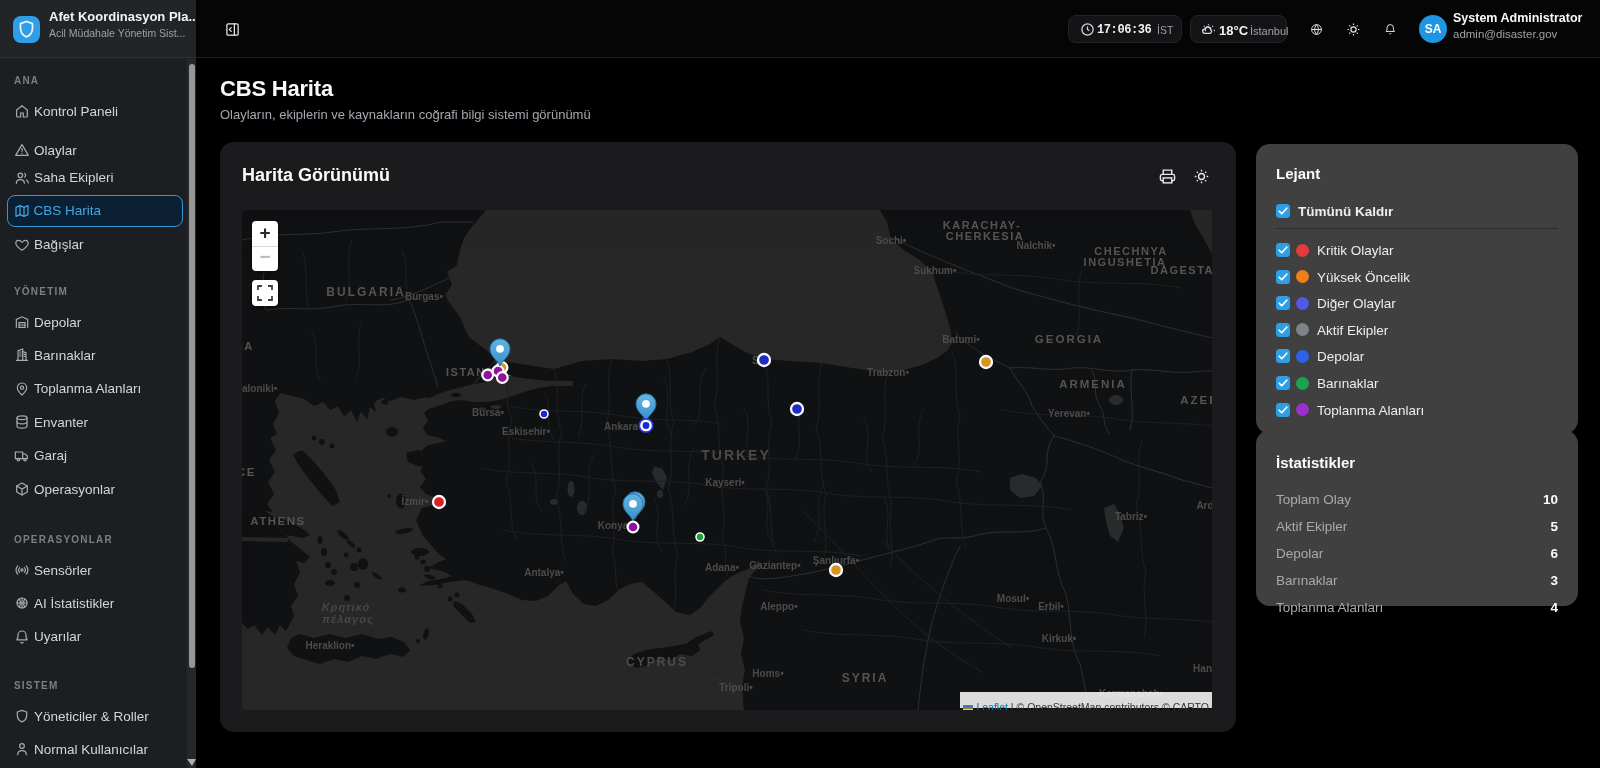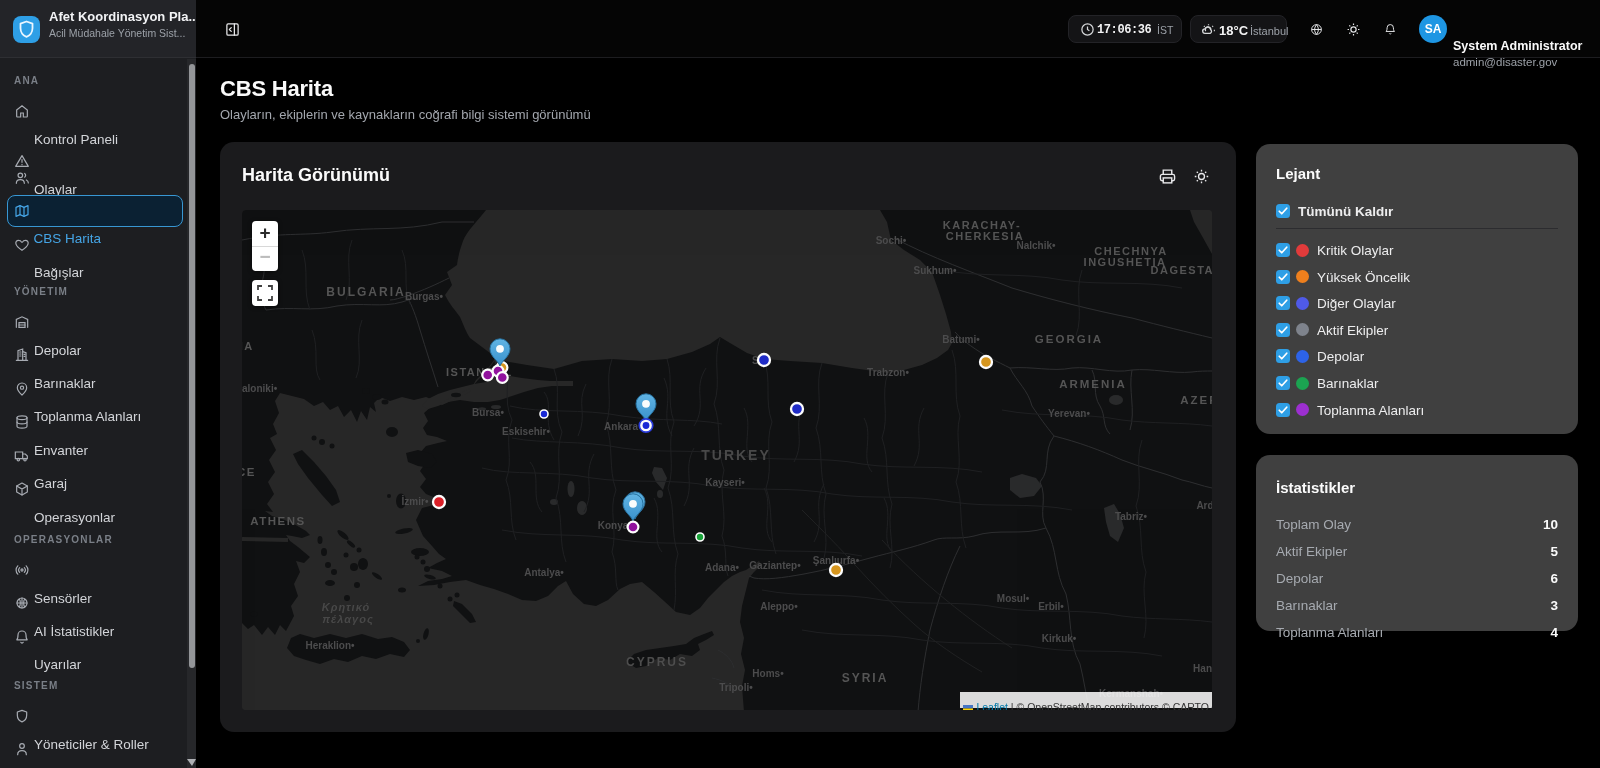--- a/index.html
+++ b/index.html
@@ -36,30 +36,30 @@
   #uname { position:absolute; left:1257px; top:11px; font-size:12.5px; font-weight:bold; color:#fafafa; }
   #umail { position:absolute; left:1257px; top:28px; font-size:11.5px; color:#9ca1a8; }
   
   #h1 { position:absolute; left:220px; top:76px; font-size:22px; font-weight:bold; color:#fafafa; letter-spacing:-0.2px; }
   #h1sub { position:absolute; left:220px; top:107px; font-size:13px; color:#a3a7ae; }
   #mapcard { position:absolute; left:220px; top:142px; width:1016px; height:590px; background:#1b1b1d; border-radius:14px; }
   #maphead-title { position:absolute; left:242px; top:165px; font-size:18px; font-weight:bold; color:#fbfbfb; }
   #mapbox { position:absolute; left:242px; top:210px; width:970px; height:500px; background:#272727; border-radius:4px; overflow:hidden; }
   .rcard { position:absolute; left:1256px; width:322px; background:#404040; border-radius:14px; }
   #legend { top:144px; height:290px; }
-  #stats { top:455px; height:176px; }
+  #stats { top:430px; height:176px; }
   .cardtitle { position:absolute; left:20px; font-size:15px; font-weight:bold; color:#fafafa; }
   .lrow { position:absolute; left:20px; height:18px; }
   .cbx { position:absolute; left:0; top:0; width:14px; height:14px; background:#2e9fe6; border-radius:3.5px; }
   .cbx svg { position:absolute; left:1px; top:1px; }
   .dot { position:absolute; left:20px; top:0.5px; width:13px; height:13px; border-radius:50%; }
   .ltxt { position:absolute; left:41px; top:0px; font-size:13.5px; color:#ededee; white-space:nowrap; }
   .srow-l { position:absolute; left:20px; font-size:13.5px; color:#a6aab0; white-space:nowrap; }
   .srow-v { position:absolute; right:20px; font-size:13.5px; font-weight:bold; color:#fafafa; }
-  #uname, #umail, .sb-item .txt { white-space:nowrap;margin-top:28px; }
+  #uname, #umail, .sb-item .txt { white-space:nowrap; }
   #zoomctl { position:absolute; left:10px; top:11px; width:26px; height:50px; background:#fff; border-radius:4px; box-shadow:0 1px 4px rgba(0,0,0,.5); }
   #zoomctl .zplus { position:absolute; left:0; top:1px; width:26px; text-align:center; font-size:19px; font-weight:bold; color:#2b2b2b; }
   #zoomctl .zminus { position:absolute; left:0; top:25px; width:26px; text-align:center; font-size:19px; font-weight:bold; color:#bcbcbc; }
   #zoomctl .zdiv { position:absolute; left:0; top:25px; width:26px; height:1px; background:#d8d8d8; }
   #fsctl { position:absolute; left:10px; top:70px; width:26px; height:26px; background:#fff; border-radius:4px; box-shadow:0 1px 4px rgba(0,0,0,.5); }
   #attrib { position:absolute; right:0; bottom:2px; height:14px; line-height:14px; background:rgba(255,255,255,0.85); font-size:10.5px; color:#333; padding:8px 3px; white-space:nowrap; }
   #attrib a { color:#0078A8; text-decoration:none; }
 </style>
 </head>
 <body>
@@ -78,21 +78,21 @@
     <div id="sb-thumb"></div>
     <div id="sb-arrow"></div>
     <div id="sb-items">
       <div class="sb-label" style="top:75px">ANA</div>
       <div class="sb-item" style="top:95px">
       <svg width="16" height="16" viewBox="0 0 24 24" fill="none" stroke="#a7abb2" stroke-width="1.8" stroke-linecap="round">
           <path d="M4 10.5 12 4l8 6.5V20a1 1 0 0 1-1 1h-5v-6h-4v6H5a1 1 0 0 1-1-1z"></path>
         </svg>
       <span class="txt">Kontrol Paneli</span>
       </div>
-      <div class="sb-item" style="top:145px">
+      <div class="sb-item" style="top:134px">
       <svg width="16" height="16" viewBox="0 0 24 24" fill="none" stroke="#a7abb2" stroke-width="1.8" stroke-linecap="round">
           <path d="M12 4 2.5 20h19z" stroke-linejoin="round"></path>
           <path d="M12 10v4M12 17.2v.3"></path>
         </svg>
       <span class="txt">Olaylar</span>
       </div>
       <div class="sb-item" style="top:161.8px">
       <svg width="16" height="16" viewBox="0 0 24 24" fill="none" stroke="#a7abb2" stroke-width="1.8" stroke-linecap="round">
           <circle cx="9.5" cy="8" r="3.4"></circle>
           <path d="M3.5 20c0-3.3 2.7-5.5 6-5.5s6 2.2 6 5.5"></path>

